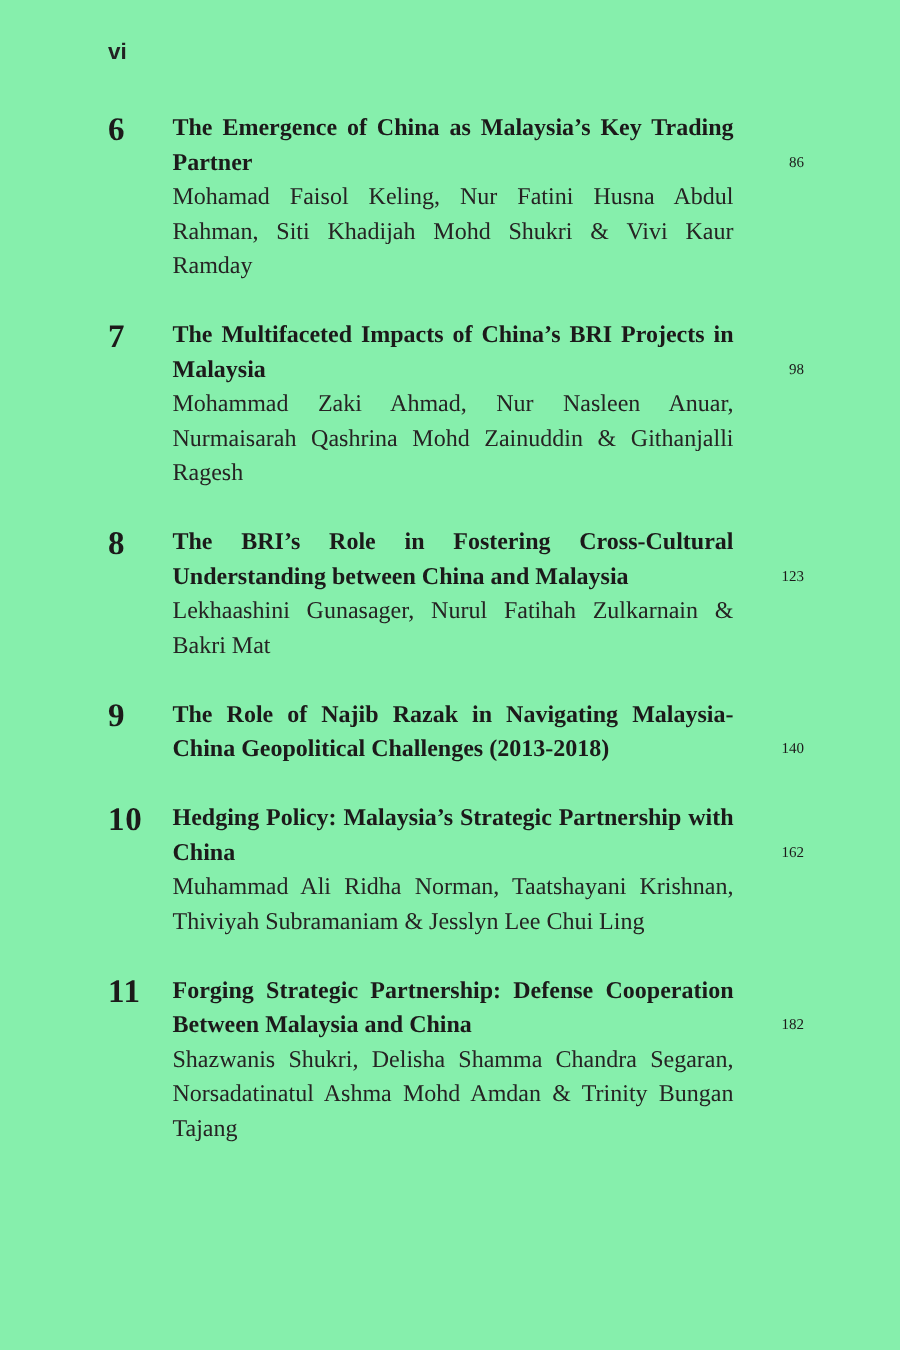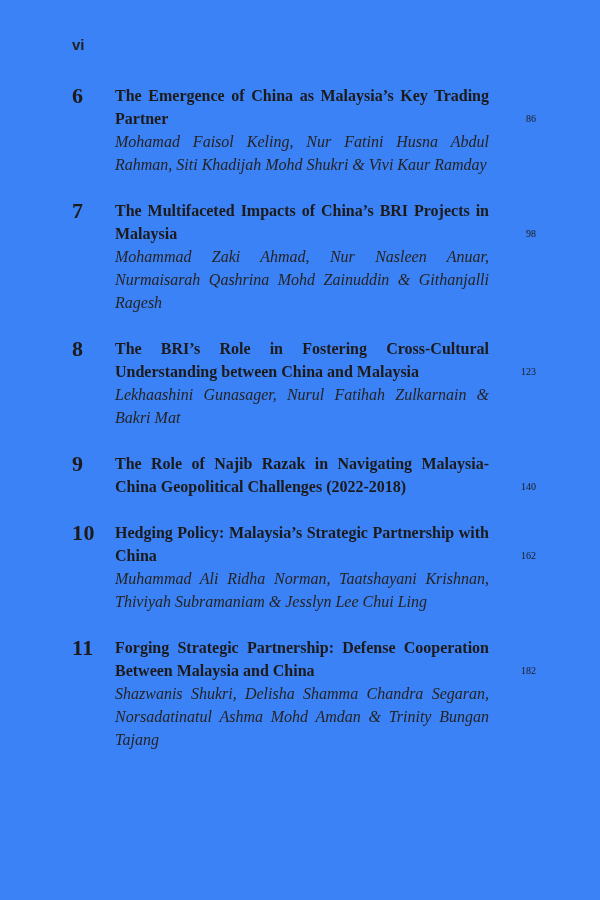--- a/index.html
+++ b/index.html
@@ -4,23 +4,23 @@
 <style>
   html, body {
     margin: 0;
     padding: 0;
     background: #ffffff;
   }
   .book-page {
     position: relative;
     width: 600px;
     height: 900px;
-    background: #3b82f6;
+    background: #86efac;
     box-sizing: border-box;
-    padding: 36px 64px 0 72px;
+    padding: 26px 64px 0 72px;
     overflow: hidden;
     font-family: "Liberation Serif", "DejaVu Serif", serif;
     color: #1c1a1a;
   }
   .folio {
     font-family: "Liberation Sans", "DejaVu Sans", sans-serif;
     font-weight: 700;
     font-size: 15px;
     line-height: 18px;
     color: #222222;
@@ -61,21 +61,20 @@
   }
   .entry-page {
     flex: 1 1 auto;
     text-align: right;
     font-size: 10px;
     line-height: 23px;
     font-variant-numeric: oldstyle-nums;
   }
   .entry-authors {
     width: 374px;
-    font-style: italic;
     font-size: 16px;
     line-height: 23px;
     text-align: justify;
     text-align-last: left;
     color: #262323;
   }
 </style>
 </head>
 <body>
 
@@ -113,21 +112,21 @@
         <div class="entry-page">123</div>
       </div>
       <div class="entry-authors">Lekhaashini Gunasager, Nurul Fatihah Zulkarnain &amp; Bakri Mat</div>
     </div>
   </div>
 
   <div class="entry">
     <div class="entry-num">9</div>
     <div class="entry-body">
       <div class="title-row">
-        <div class="entry-title">The Role of Najib Razak in Navigating Malaysia-China Geopolitical Challenges (2022-2018)</div>
+        <div class="entry-title">The Role of Najib Razak in Navigating Malaysia-China Geopolitical Challenges (2013-2018)</div>
         <div class="entry-page">140</div>
       </div>
     </div>
   </div>
 
   <div class="entry">
     <div class="entry-num">10</div>
     <div class="entry-body">
       <div class="title-row">
         <div class="entry-title">Hedging Policy: Malaysia’s Strategic Partnership with China</div>

